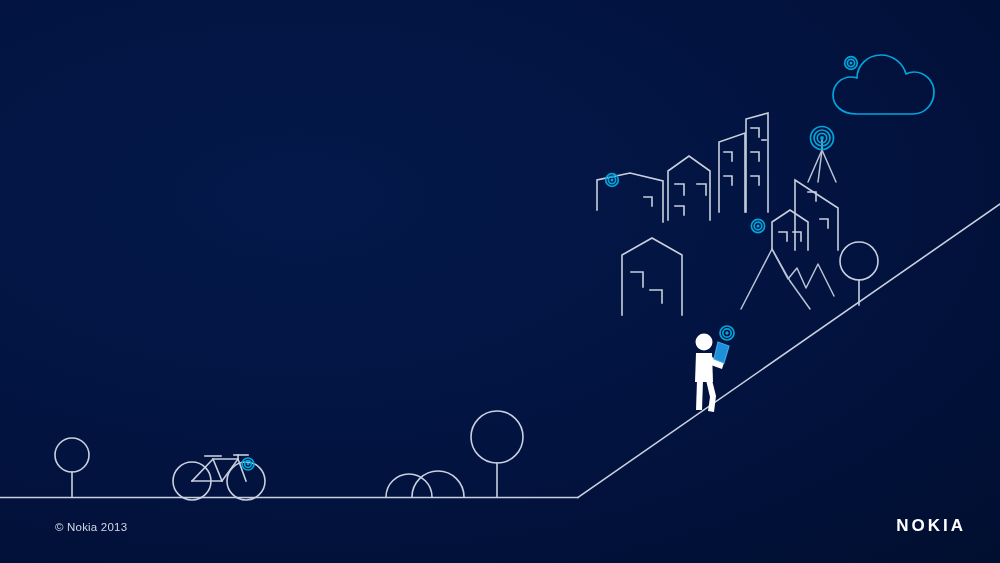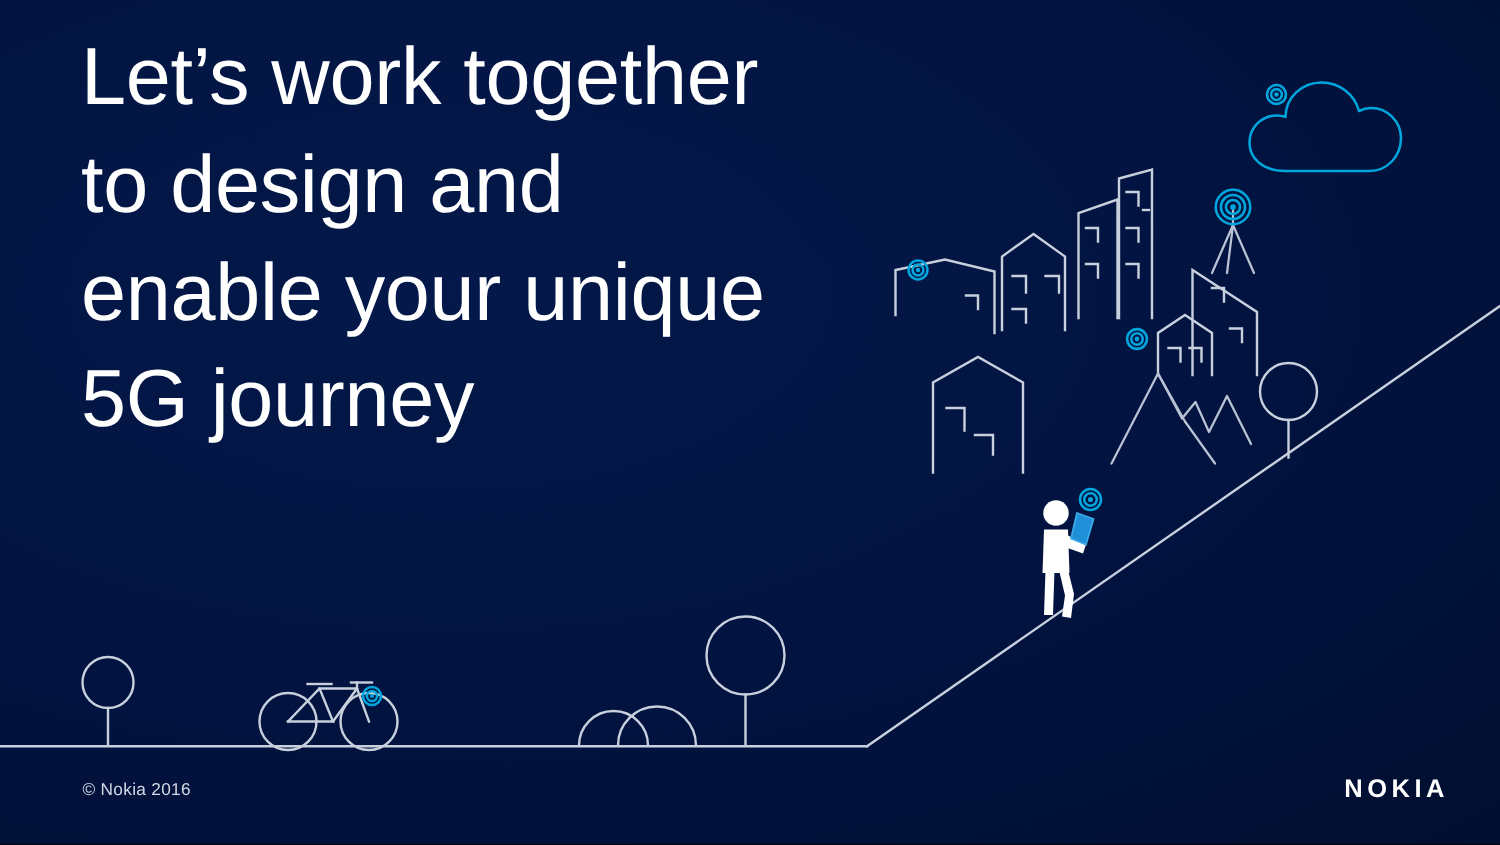--- a/index.html
+++ b/index.html
@@ -224,22 +224,18 @@
     </g>
 
     <g>
       <circle class="cy" cx="727" cy="333" r="7"></circle>
       <circle class="cy" cx="727" cy="333" r="4.2"></circle>
       <circle class="cy-f" cx="727" cy="333" r="1.7"></circle>
     </g>
 
   </svg>
 
-  <div id="headline">Let’s work together
-to design and
-enable your unique
-5G journey</div>
-
-  <div id="copyright">© Nokia 2016</div>
+
+  <div id="copyright">© Nokia 2013</div>
 
   <div id="logo">NOKIA</div>
 
 </div>
 
 </body></html>

